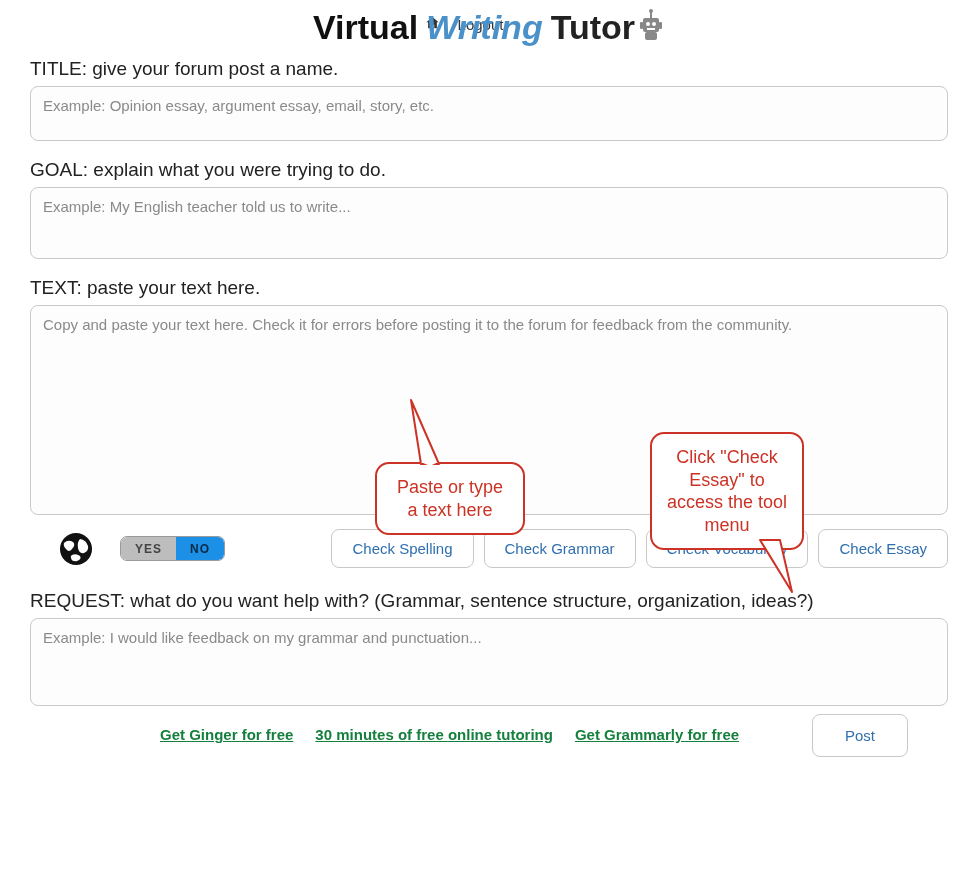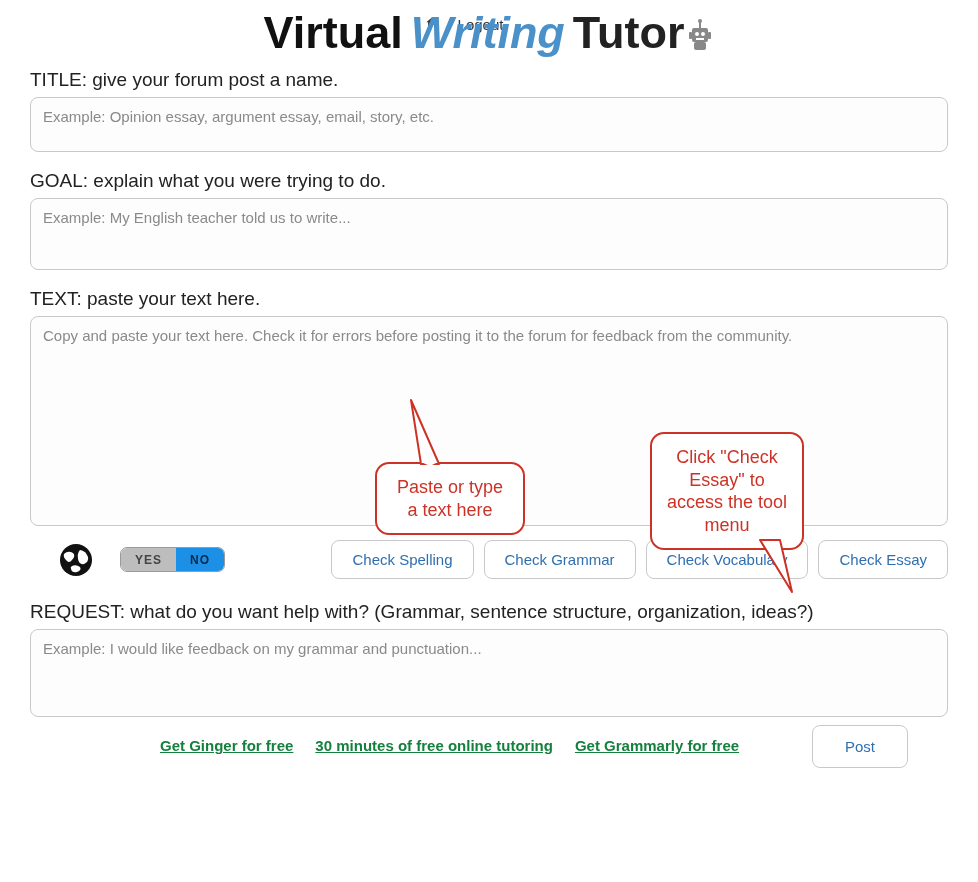--- a/index.html
+++ b/index.html
@@ -24,21 +24,21 @@
     cursor: pointer;
   }
   .logo-wrap {
     text-align: center;
     margin-top: -30px;
     margin-bottom: 4px;
   }
   .logo {
     display: inline-flex;
     align-items: center;
-    font-size: 45px;
+    font-size: 34px;
     font-weight: 700;
     line-height: 1;
   }
   .logo .w1 { color: #111; }
   .logo .w2 { color: #4a90c9; font-style: italic; margin-left: 8px; }
   .logo .w3 { color: #222; margin-left: 8px; }
   .robot {
     width: 28px; height: 34px; margin-left: 2px;
     display: inline-block; position: relative; top: -2px;
   }

